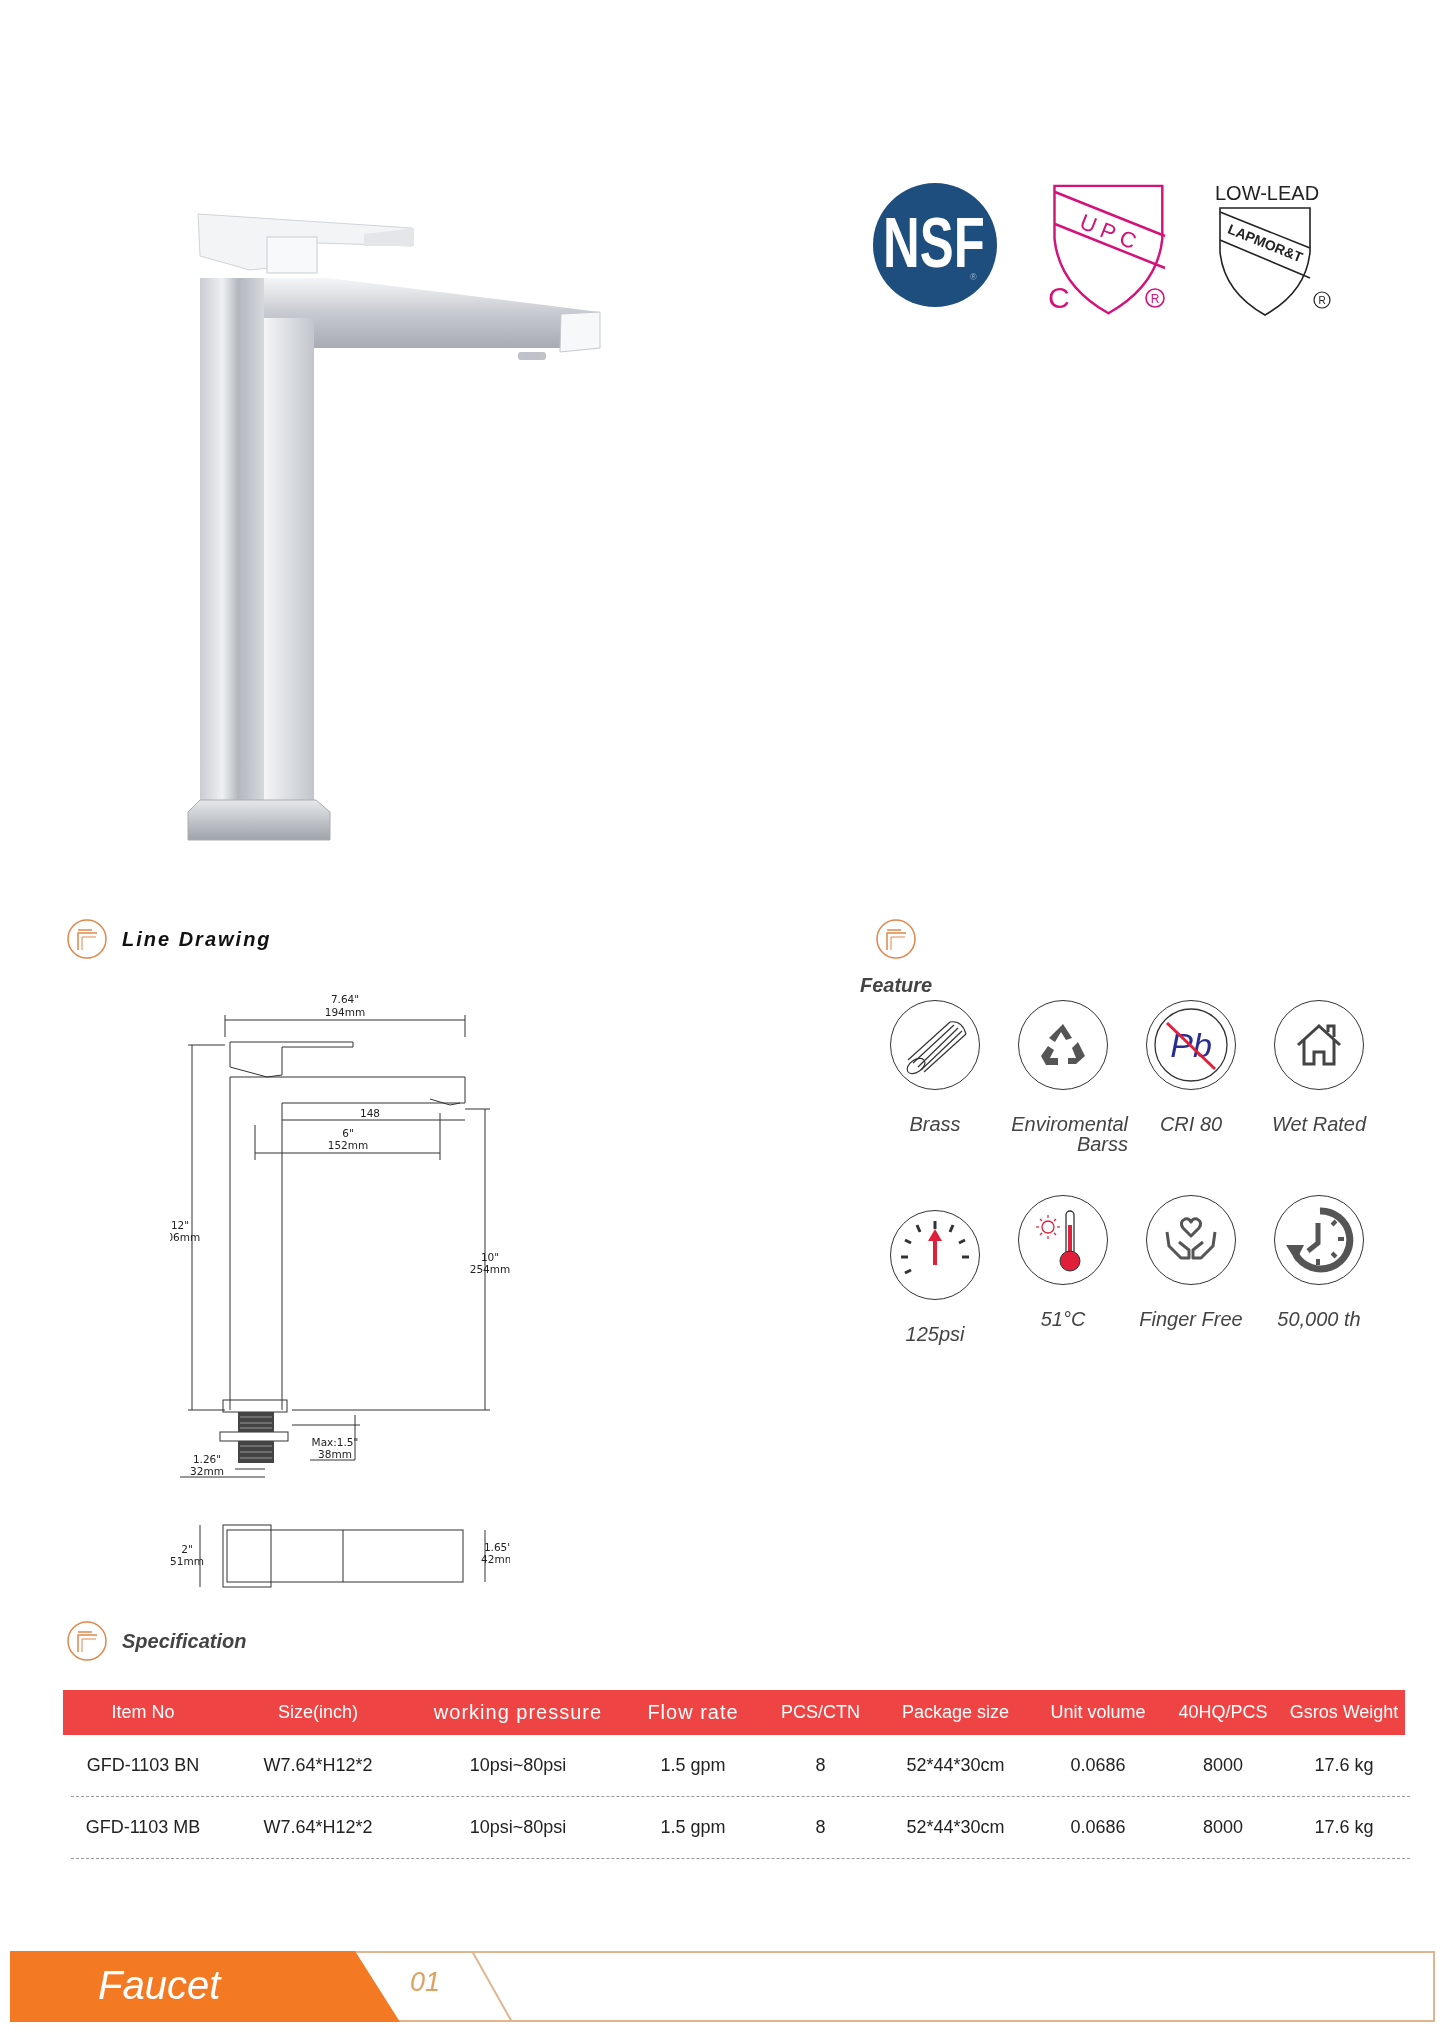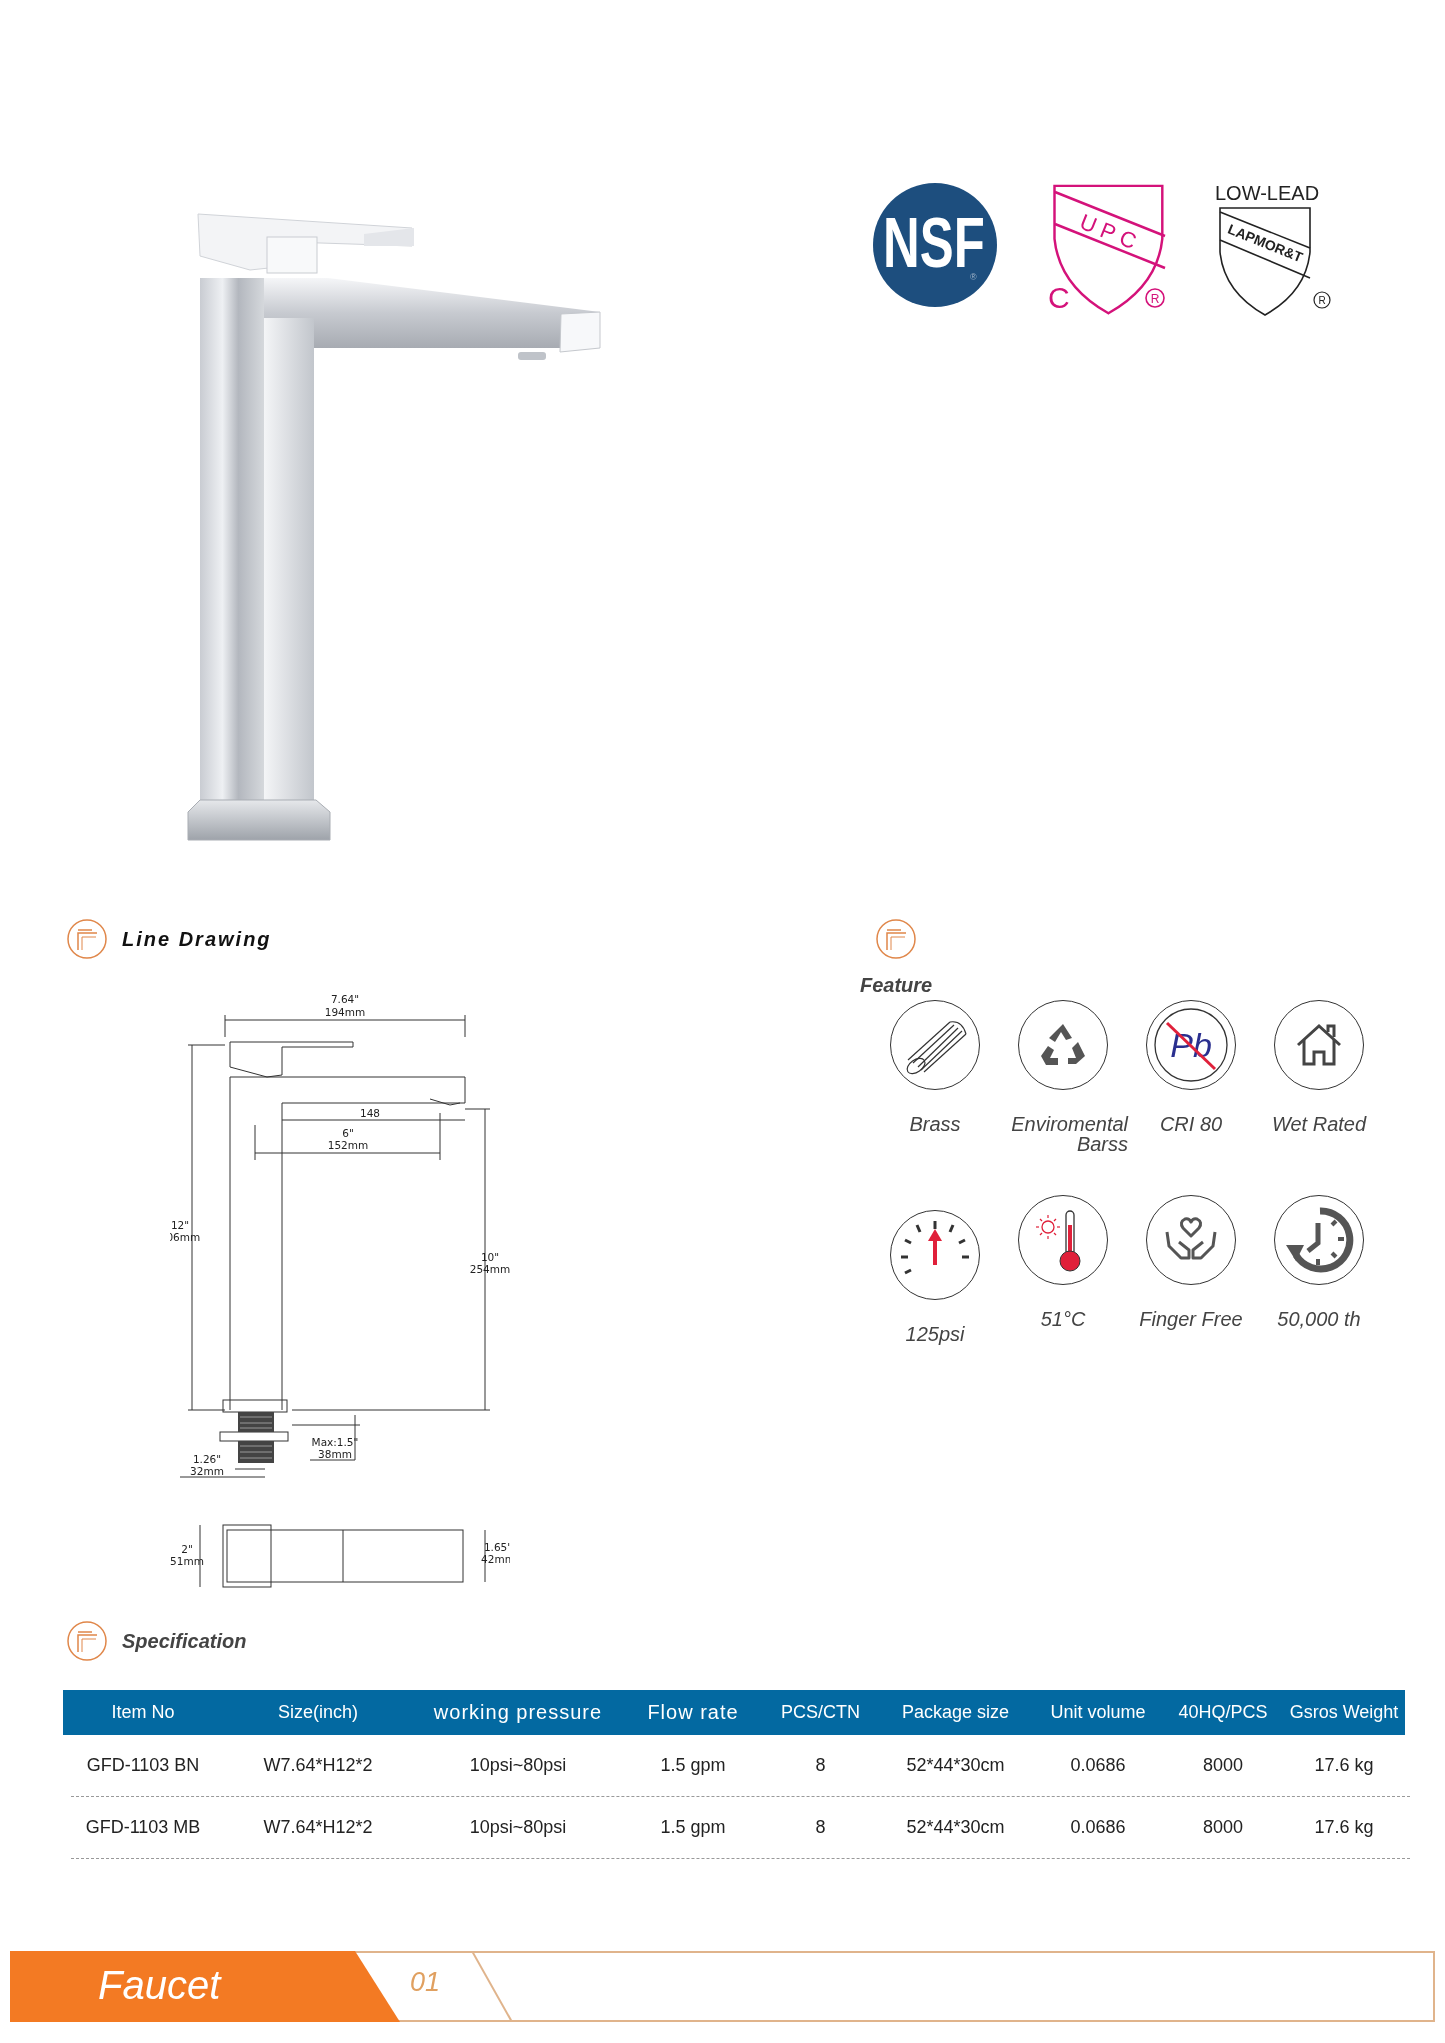--- a/index.html
+++ b/index.html
@@ -34,21 +34,21 @@
   
   .feat-grid { left:870px; top:1000px; width:540px; }
   .feat { position:absolute; width:130px; text-align:center; }
   .feat-circle { width:88px; height:88px; border:1.6px solid #333; border-radius:50%;
                  margin:0 auto; display:flex; align-items:center; justify-content:center; }
   .feat-label { font-style:italic; font-size:20px; color:#444; margin-top:24px; line-height:20px; }
   .feat-label.left { text-align:right; padding-left:4px; }
 
   
   .spec { left:63px; top:1690px; width:1342px; }
-  .spec-head { height:45px; background:#0369a1; display:flex; align-items:center; color:#fff; }
+  .spec-head { height:45px; background:#ef4444; display:flex; align-items:center; color:#fff; }
   .spec-head div, .spec-row div { text-align:center; }
   .spec-head div { font-size:18px; }
   .spec-row { height:61px; display:flex; align-items:center; border-bottom:1.5px dashed #999;
               margin:0 -5px 0 8px; font-size:18px; color:#222; }
   .c1{width:160px} .c2{width:190px} .c3{width:210px} .c4{width:140px} .c5{width:115px}
   .c6{width:155px} .c7{width:130px} .c8{width:120px} .c9{width:122px}
 
   
   .footer { left:10px; top:1951px; width:1425px; height:69px; }
   .footer-frame { position:absolute; left:0; top:0; width:1423px; height:67px; border:2px solid #e0b48c; border-left:none; }

